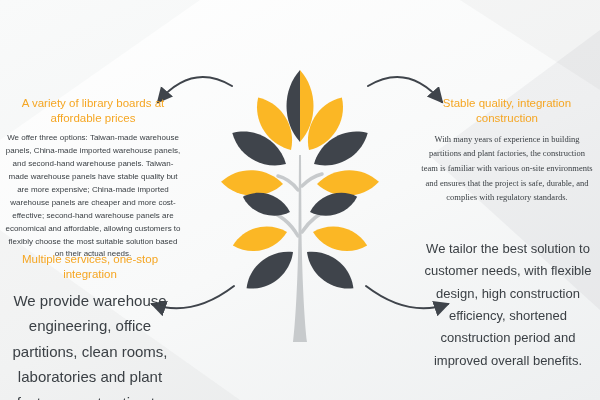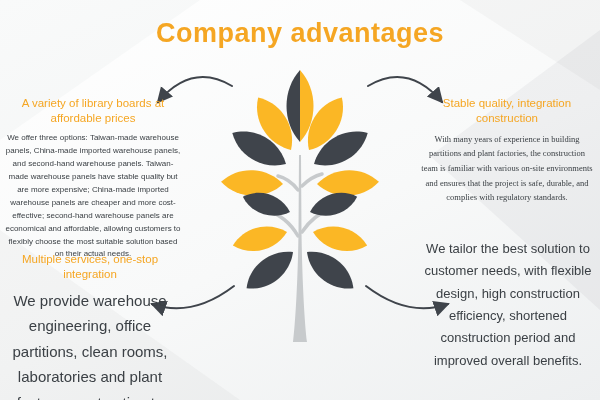--- a/index.html
+++ b/index.html
@@ -88,21 +88,20 @@
       <use href="#leaf" class="leaf-y" transform="translate(313 232) rotate(104) scale(0.9)"></use>
       <use href="#leaf" class="leaf-d" transform="translate(307 252) rotate(128) scale(0.95)"></use>
     </g>
 
     <path class="arrow" marker-end="url(#ah)" d="M232 86 Q192 62 158 102"></path>
     <path class="arrow" marker-end="url(#ah)" d="M368 86 Q408 62 442 102"></path>
     <path class="arrow" marker-end="url(#ah)" d="M234 286 Q192 318 152 304"></path>
     <path class="arrow" marker-end="url(#ah)" d="M366 286 Q408 318 448 304"></path>
   </svg>
 
-  <div class="title">Company advantages</div>
 
   <div class="block tl">
     <h3>A variety of library boards at affordable prices</h3>
     <p>We offer three options: Taiwan-made warehouse panels, China-made imported warehouse panels, and second-hand warehouse panels. Taiwan-made warehouse panels have stable quality but are more expensive; China-made imported warehouse panels are cheaper and more cost-effective; second-hand warehouse panels are economical and affordable, allowing customers to flexibly choose the most suitable solution based on their actual needs.</p>
   </div>
 
   <div class="block bl">
     <h3>Multiple services, one-stop integration</h3>
     <p>We provide warehouse engineering, office partitions, clean rooms, laboratories and plant factory construction to meet the needs of different industries, saving time and worry.</p>
   </div>

